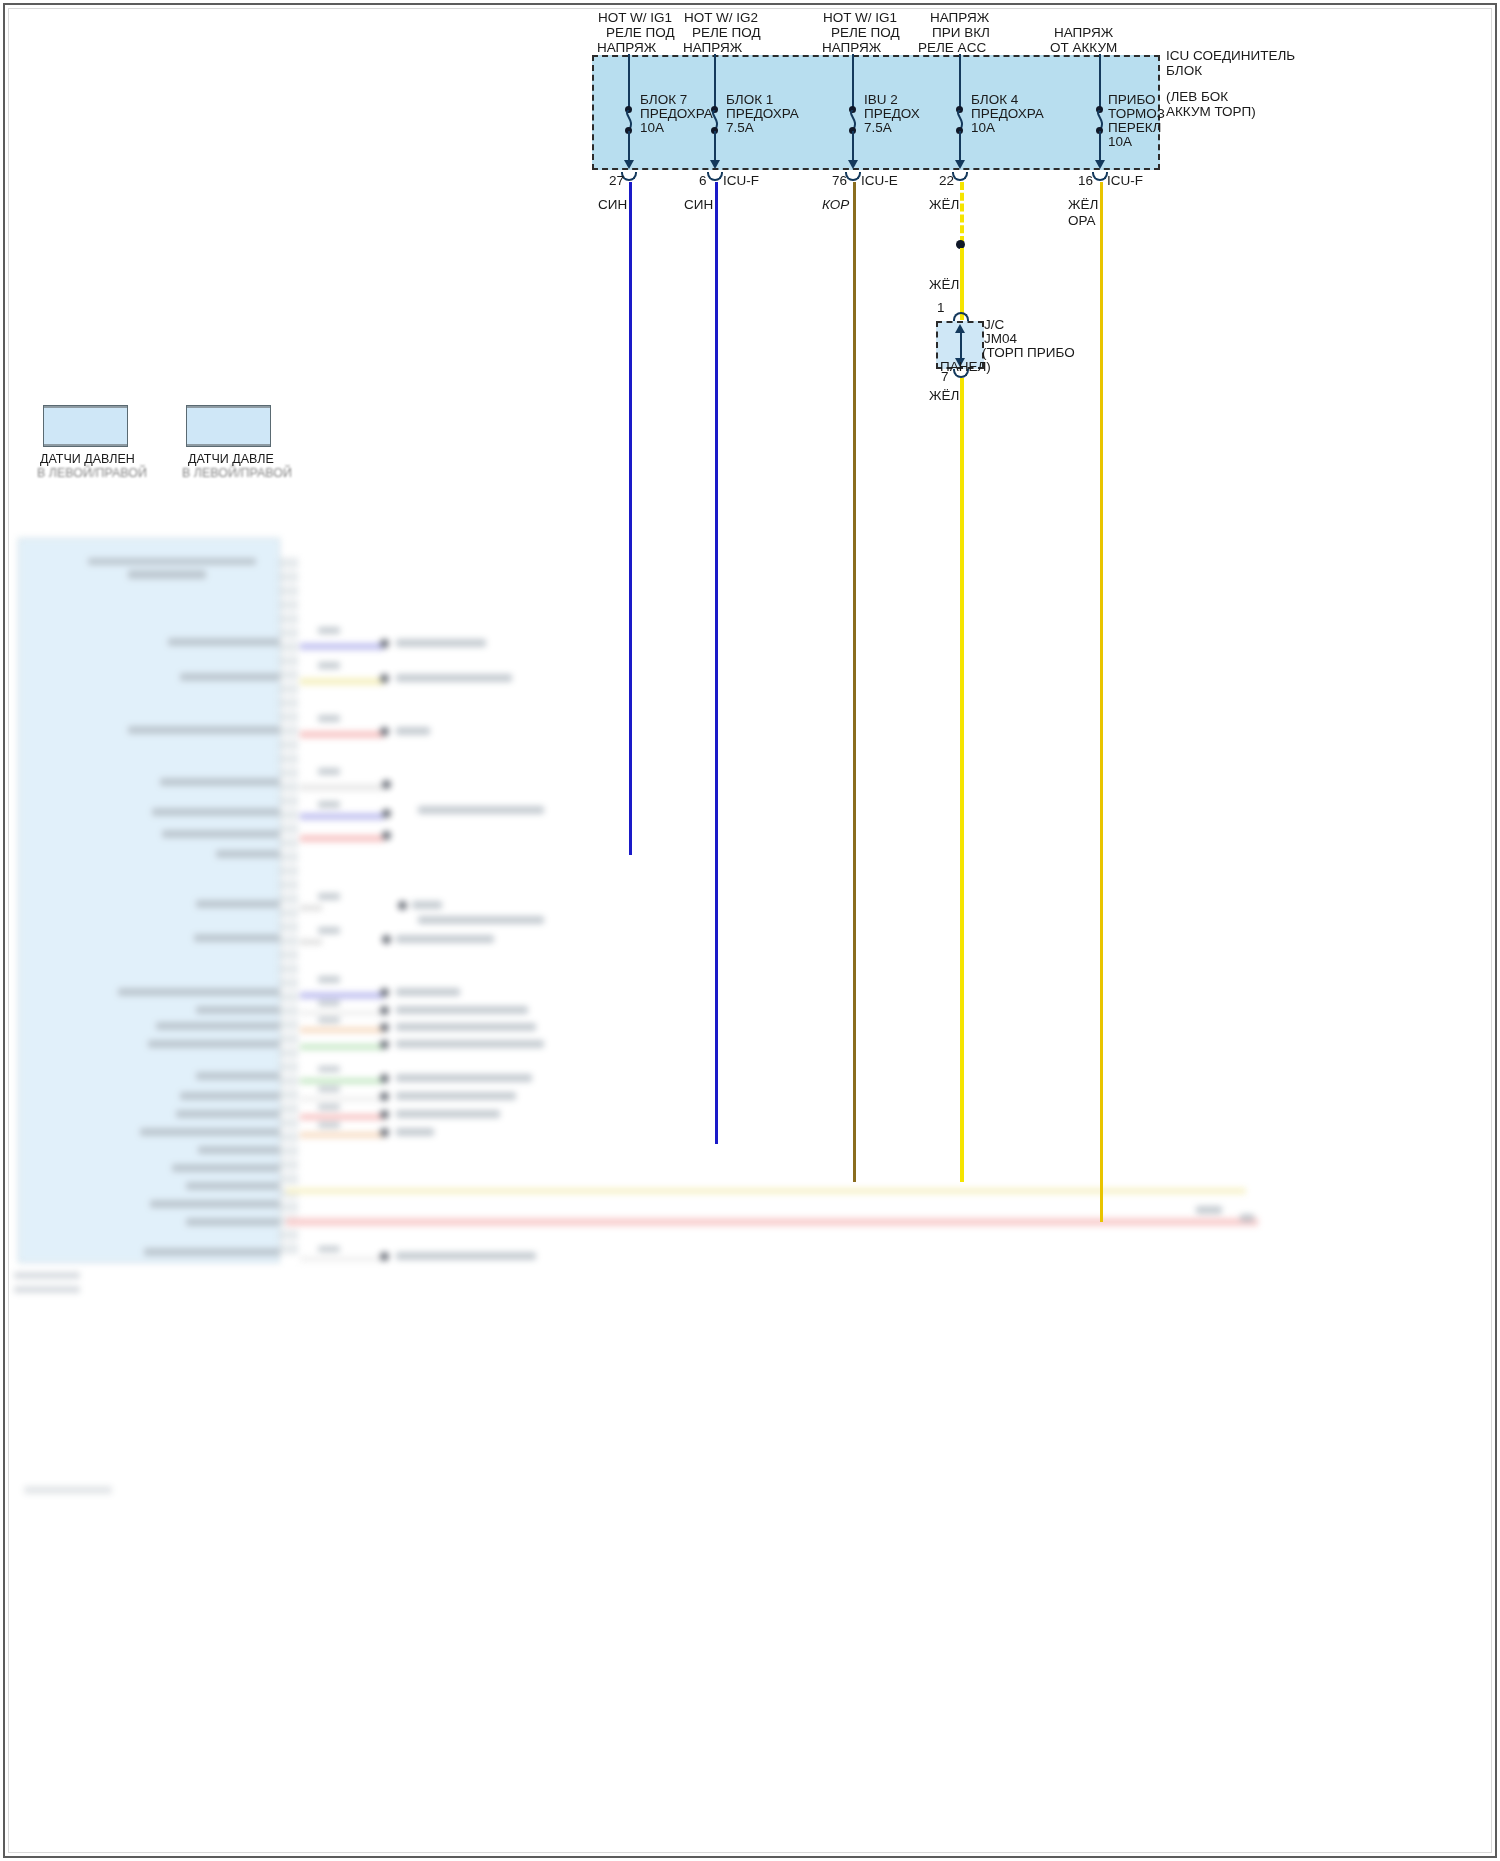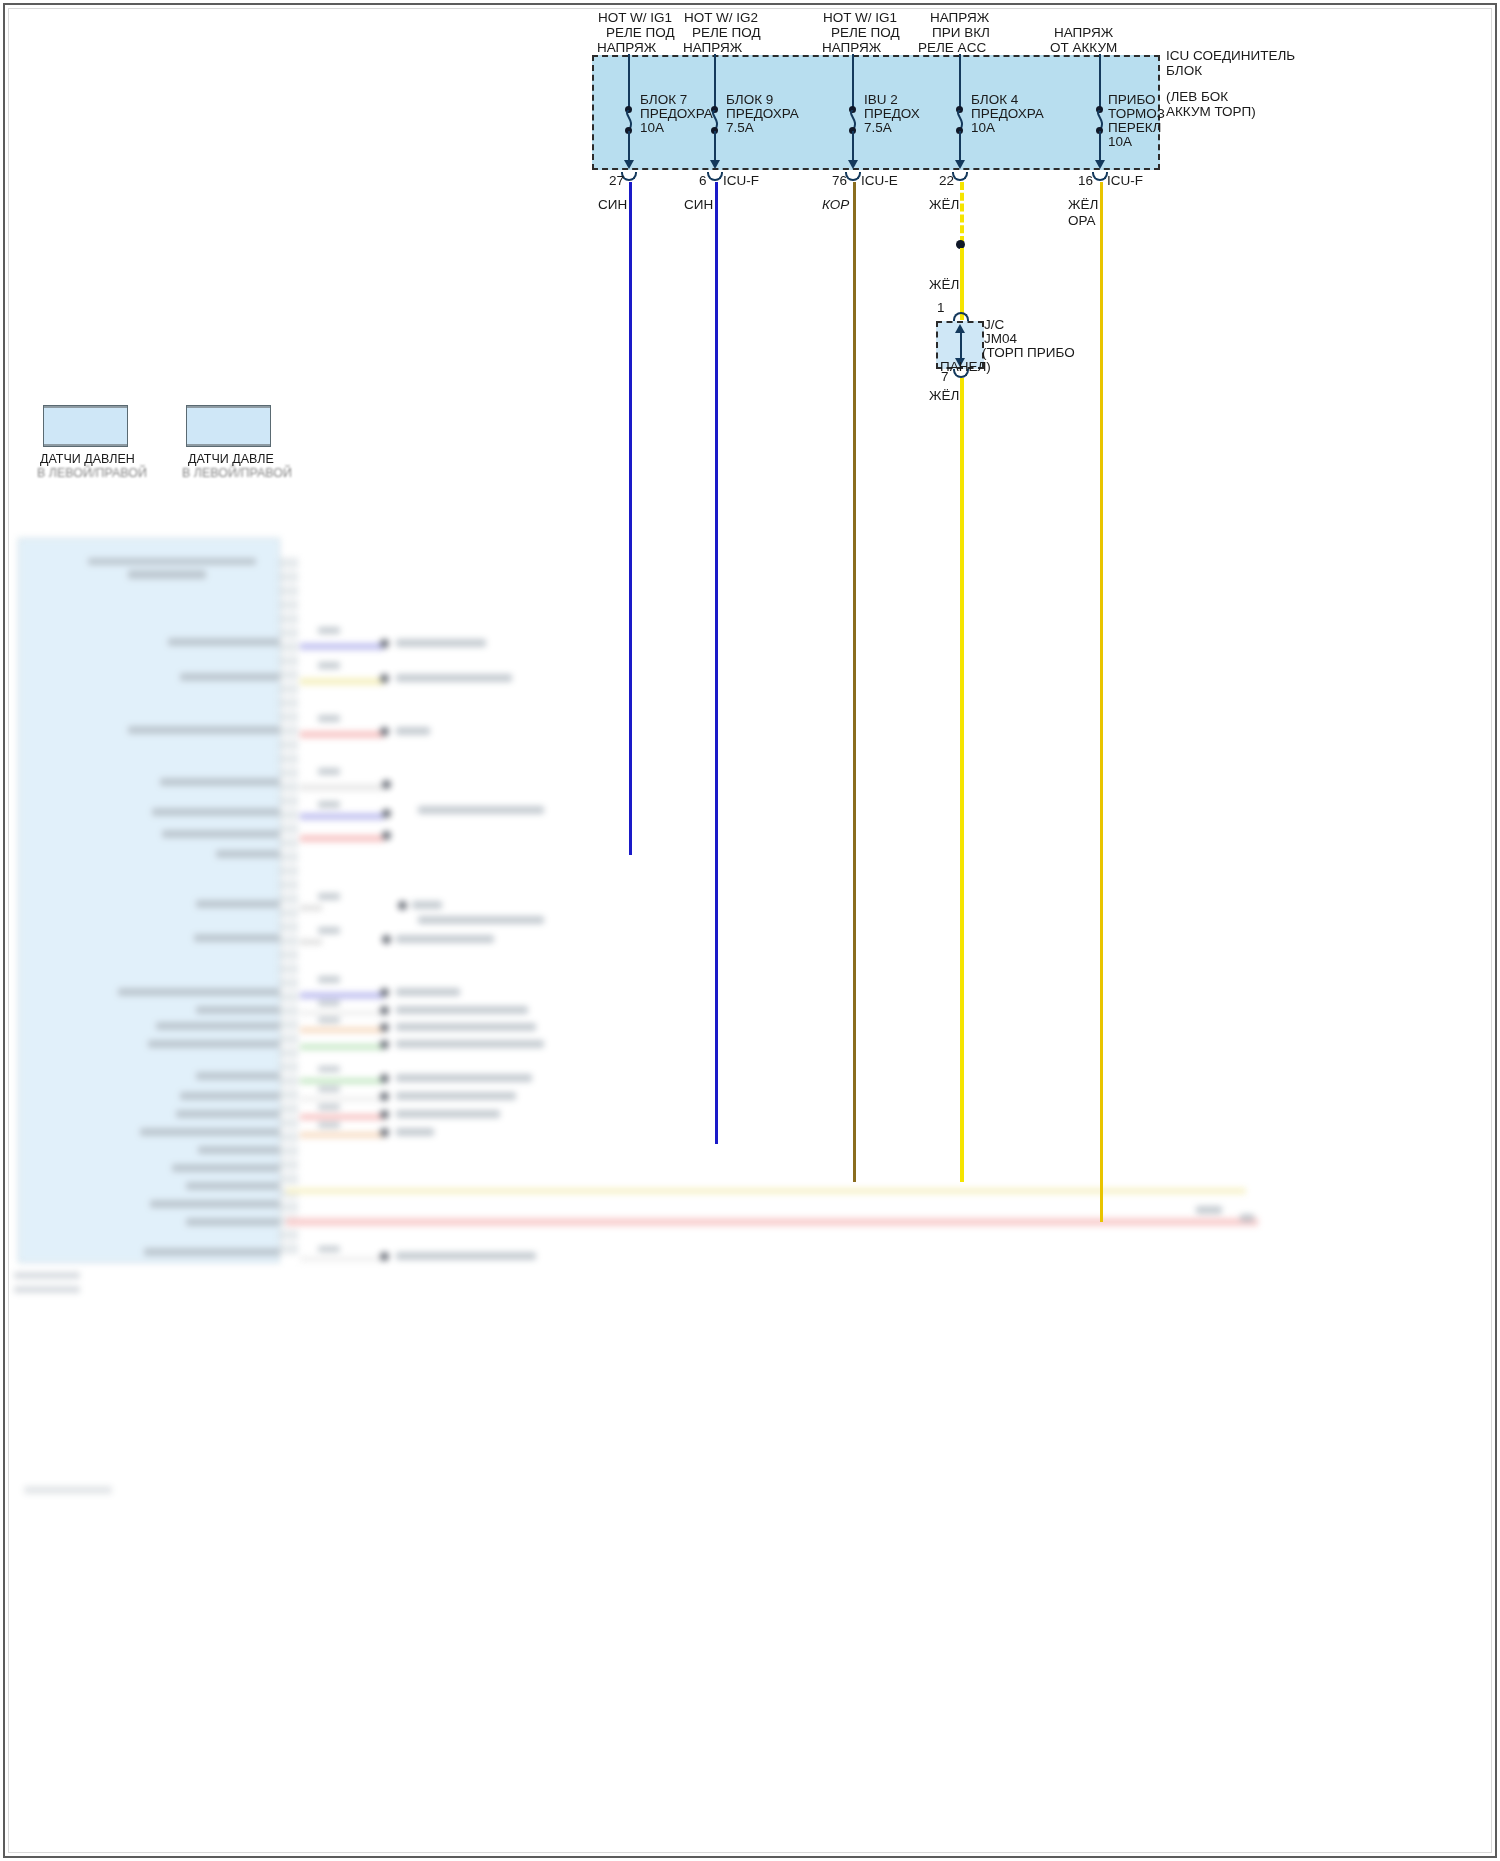--- a/index.html
+++ b/index.html
@@ -367,21 +367,21 @@
   <div>
     <div class="vwire" style="left:714px;top:54px;height:56px;border-left:2px solid #14395c;"></div>
     <div class="dot" style="left:711px;top:106px;"></div>
     <svg class="fuse-sq" style="left:706px;top:110px;" width="18" height="20" viewBox="0 0 18 20">
       <path d="M9 0 C2 4 16 10 9 20" stroke="#14395c" stroke-width="2" fill="none"></path>
     </svg>
     <div class="dot" style="left:711px;top:127px;"></div>
     <div class="vwire" style="left:714px;top:131px;height:36px;border-left:2px solid #14395c;"></div>
     <div class="arrow-d" style="left:710px;top:160px;"></div>
     <div class="cup" style="left:707px;top:172px;"></div>
-    <div class="txt t13" style="left:726px;top:92px;">БЛОК 9</div>
+    <div class="txt t13" style="left:726px;top:92px;">БЛОК 1</div>
     <div class="txt t13" style="left:726px;top:106px;">ПРЕДОХРА</div>
     <div class="txt t13" style="left:726px;top:120px;">7.5A</div>
     <div class="txt t13" style="left:699px;top:173px;">6</div>
     <div class="txt t13" style="left:723px;top:173px;">ICU-F</div>
     <div class="txt t13" style="left:684px;top:197px;">СИН</div>
     <div class="vwire" style="left:715px;top:182px;height:962px;border-left:3px solid #1a1ac8;"></div>
   </div>
 
   <div>
     <div class="vwire" style="left:852px;top:54px;height:56px;border-left:2px solid #14395c;"></div>

